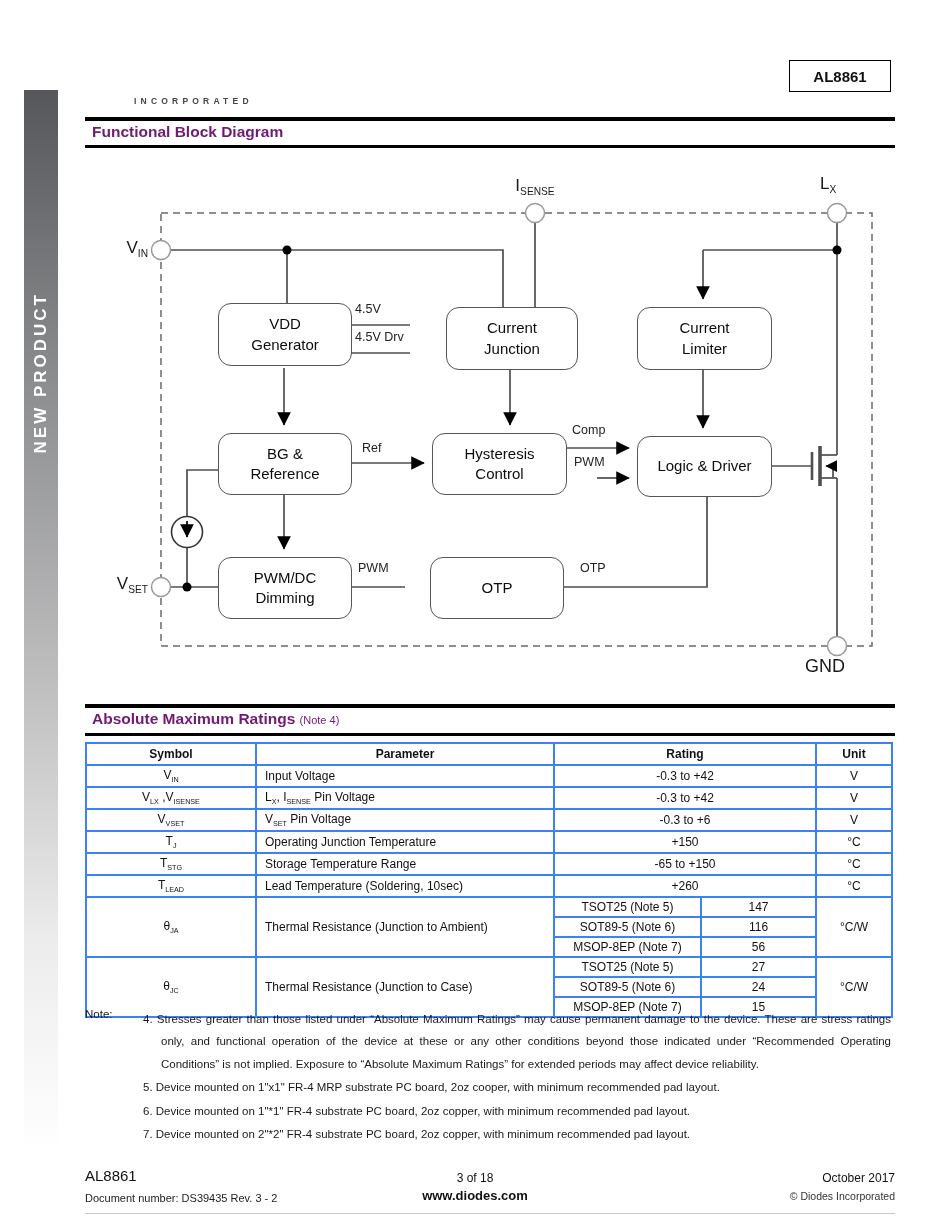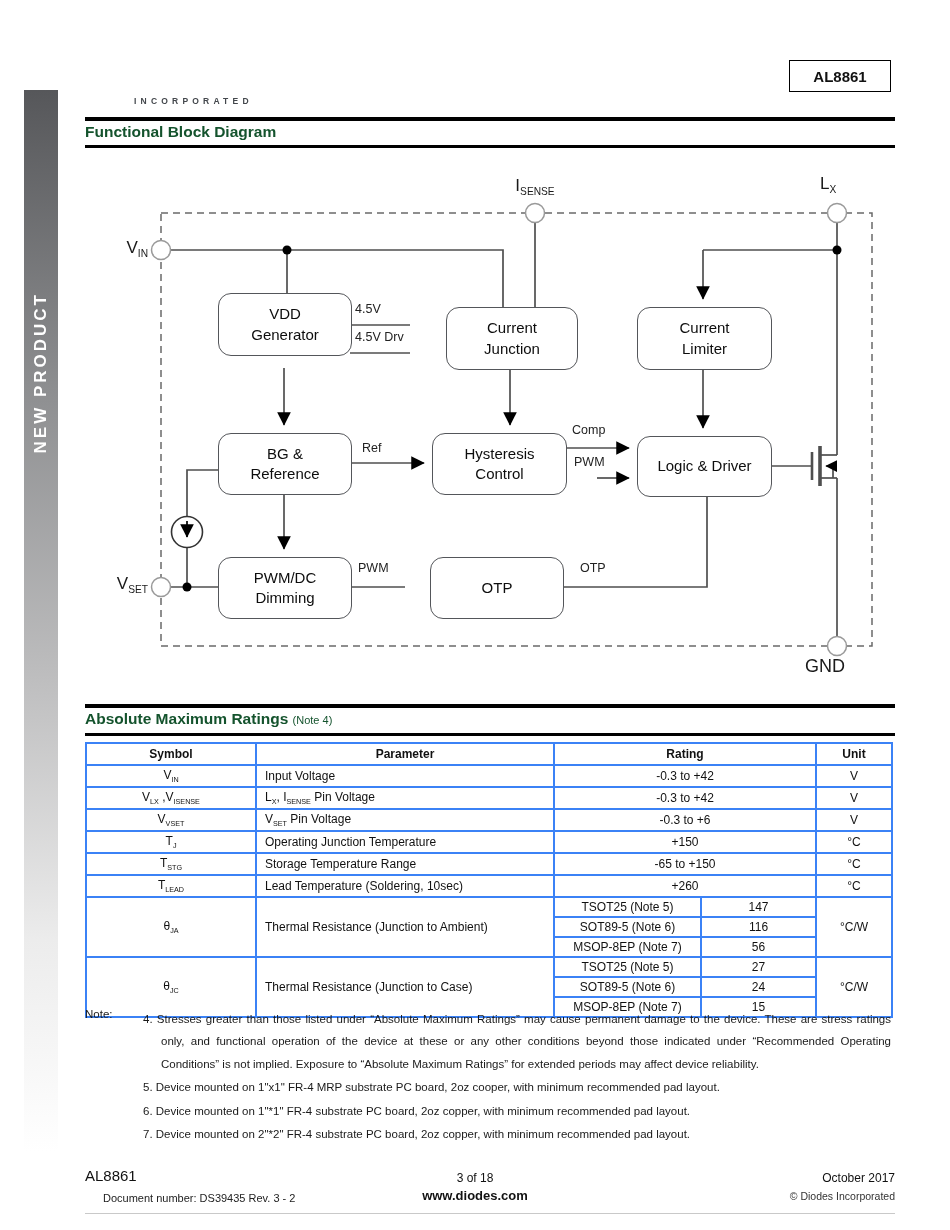--- a/index.html
+++ b/index.html
@@ -15,21 +15,21 @@
           color:#ffffff;font-weight:bold;font-size:17px;letter-spacing:3px;white-space:nowrap;}
 
   
   #logo-text{left:84px;top:52px;font-weight:800;font-size:45px;letter-spacing:-3px;color:#1E5CA6;line-height:1;}
   #logo-text sup{font-size:10px;letter-spacing:0;vertical-align:6px;}
   #logo-sub{left:86px;top:96px;width:160px;font-size:8.5px;font-weight:bold;letter-spacing:4.2px;color:#43474c;padding-left:48px;}
   #part-box{left:789px;top:60px;width:100px;height:30px;border:1.6px solid #000;
             display:flex;align-items:center;justify-content:center;font-weight:bold;font-size:15px;}
 
   .rule{background:#000;}
-  .sec-title{font-weight:bold;font-size:15.5px;color:#14532d;}
+  .sec-title{font-weight:bold;font-size:15.5px;color:#701a75;margin-left:7px;}
   .sec-title .noteref{font-weight:normal;font-size:11px;}
 
   
   .blk{position:absolute;background:#fff;border:1.6px solid #54565a;border-radius:13px;
        display:flex;flex-direction:column;align-items:center;justify-content:center;
        font-size:15px;line-height:1.35;color:#0d0d0d;}
   .wlabel{position:absolute;font-size:12.5px;color:#222;white-space:nowrap;}
   .pinlabel{position:absolute;font-size:17px;color:#1a1a1a;white-space:nowrap;}
   sub{font-size:0.6em;}
 
@@ -122,21 +122,21 @@
     </g>
     <g fill="#ffffff" stroke="#9a9a9a" stroke-width="1.5">
       <circle cx="535" cy="213" r="9.5"></circle>
       <circle cx="837" cy="213" r="9.5"></circle>
       <circle cx="161" cy="250" r="9.5"></circle>
       <circle cx="161" cy="587" r="9.5"></circle>
       <circle cx="837" cy="646" r="9.5"></circle>
     </g>
   </svg>
 
-  <div class="blk" style="left:218px;top:293px;width:132px;height:61px;">
+  <div class="blk" style="left:218px;top:303px;width:132px;height:61px;">
     <span>VDD</span>
     <span>Generator</span>
   </div>
   <div class="blk" style="left:446px;top:307px;width:130px;height:61px;">
     <span>Current</span>
     <span>Junction</span>
   </div>
   <div class="blk" style="left:637px;top:307px;width:133px;height:61px;">
     <span>Current</span>
     <span>Limiter</span>
@@ -283,20 +283,20 @@
         <span>Device mounted on 1"*1" FR-4 substrate PC board, 2oz copper, with minimum recommended pad layout.</span>
       </div>
       <div class="note-item">
         <span>7.</span>
         <span>Device mounted on 2"*2" FR-4 substrate PC board, 2oz copper, with minimum recommended pad layout.</span>
       </div>
     </div>
   </div>
 
   <div class="abs" style="left:85px;top:1167px;font-size:15px;">AL8861</div>
-  <div class="abs footer-small" style="left:103px;top:1192px;">Document number: DS39435  Rev. 3 - 2</div>
+  <div class="abs footer-small" style="left:85px;top:1192px;">Document number: DS39435  Rev. 3 - 2</div>
   <div class="abs center" style="left:375px;top:1171px;width:200px;font-size:12px;">3 of 18</div>
   <div class="abs center" style="left:375px;top:1188px;width:200px;font-size:13px;font-weight:bold;">www.diodes.com</div>
   <div class="abs right" style="left:695px;top:1171px;width:200px;font-size:12px;">October 2017</div>
   <div class="abs right" style="left:695px;top:1190px;width:200px;font-size:10.5px;color:#333;">© Diodes Incorporated</div>
   <div class="abs" style="left:85px;top:1213px;width:810px;height:1px;background:#c9c9c9;"></div>
 
 </div>
 
 </body></html>

